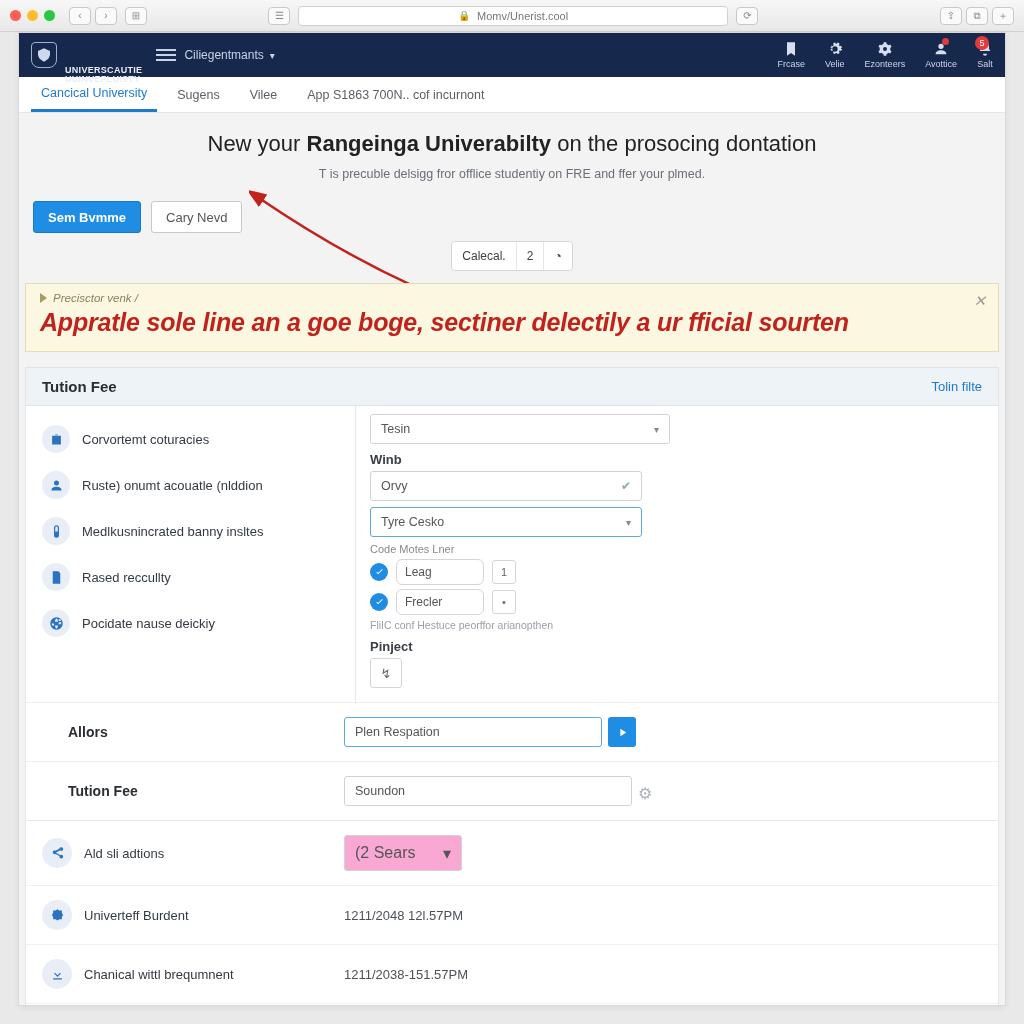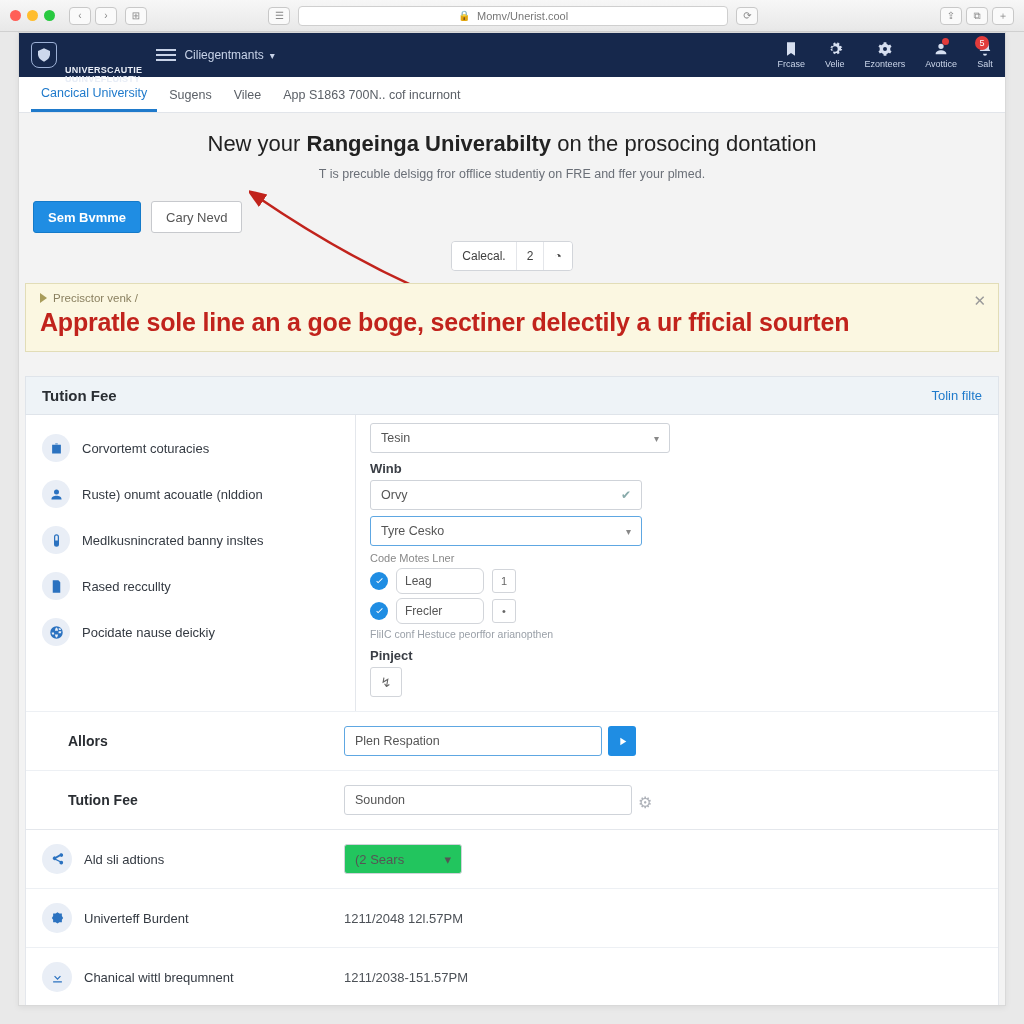--- a/index.html
+++ b/index.html
@@ -23,38 +23,38 @@
   .menu-ico span{height:2px;background:#c8d3e8;display:block}
   .banner-dd { font-size:12px; color:#c8d3e8; display:flex; align-items:center; gap:6px; cursor:pointer; }
   .banner-dd .chev{font-size:10px}
   .banner-spacer{flex:1}
   .hdr-icons { display:flex; gap:20px; align-items:center; }
   .hdr-item { display:flex; flex-direction:column; align-items:center; gap:2px; font-size:9px; color:#cbd6ea; cursor:pointer; position:relative; }
   .hdr-item svg{width:16px;height:16px;fill:#d6dff0}
   .badge-dot{position:absolute;top:-3px;right:8px;width:7px;height:7px;border-radius:50%;background:#e23b3b}
   .badge-num{position:absolute;top:-5px;right:4px;min-width:14px;height:14px;border-radius:7px;background:#e23b3b;color:#fff;font-size:9px;display:flex;align-items:center;justify-content:center}
   
-  .subnav { background:#fff; border-bottom:1px solid #e2e5ea; height:36px; display:flex; align-items:stretch; padding:0 12px; gap:2px; }
+  .subnav { background:#fff; border-bottom:1px solid #e2e5ea; height:36px; display:flex; align-items:stretch; padding:0 12px; gap:10px; }
   .subtab { padding:0 10px; display:flex; align-items:center; font-size:12.5px; color:#5b6067; cursor:pointer; }
   .subtab.active { color:#1f7acb; border-bottom:3px solid #1f7acb; font-weight:500; }
   
   .hero { text-align:center; padding:18px 0 10px; position:relative; }
   .hero h1 { font-size:22px; font-weight:400; color:#222; }
   .hero h1 strong{font-weight:700}
   .hero p { font-size:12.5px; color:#6a6f77; margin-top:10px; }
   .action-row { padding:10px 0 10px 14px; display:flex; gap:10px; align-items:center; }
   .btn { height:32px; padding:0 14px; border-radius:3px; font-size:13px; cursor:pointer; display:inline-flex; align-items:center; }
   .btn-primary { background:#1f8de3; color:#fff; border:1px solid #147ac9; font-weight:600; }
   .btn-secondary { background:#fff; color:#555; border:1px solid #c7c9cd; }
   .calecal { display:flex; justify-content:center; margin-top:-2px; margin-bottom:12px; }
   .calecal-inner { display:flex; border:1px solid #d2d5da; border-radius:4px; overflow:hidden; }
   .calecal-inner > * { height:28px; display:flex; align-items:center; padding:0 10px; font-size:12px; color:#404040; background:#fff; border-left:1px solid #e4e6ea; }
   .calecal-inner > *:first-child{border-left:none}
   
-  .alert { margin:0 6px 24px; border:1px solid #e2ddb7; background:#fbf7e1; padding:8px 14px 14px; position:relative; }
+  .alert { margin:0 6px 15px; border:1px solid #e2ddb7; background:#fbf7e1; padding:8px 14px 14px; position:relative;font-style:italic; }
   .alert .crumb { font-size:11.5px; color:#8a8060; display:flex; align-items:center; gap:6px; }
   .alert .tri{width:0;height:0;border-top:5px solid transparent;border-bottom:5px solid transparent;border-left:7px solid #a89c5a}
   .alert h2 { font-size:25px; font-weight:700; color:#c1231c; margin-top:4px; letter-spacing:-.2px; }
   .alert .x{position:absolute;top:8px;right:12px;color:#9a9a9a;font-size:15px;cursor:pointer}
   .arrow { position:absolute; left:230px; top:150px; width:250px; height:140px; pointer-events:none; }
   
   .panel { margin:0 6px; background:#fff; }
   .panel-hdr { background:#eef3f7; border:1px solid #dfe4ea; padding:10px 16px; display:flex; justify-content:space-between; align-items:center; }
   .panel-hdr h3{font-size:15px;font-weight:700;color:#2a2e33}
   .panel-hdr a{font-size:13px;color:#1f7acb;text-decoration:none}
@@ -82,21 +82,21 @@
   .btn-sq{width:28px;height:30px;background:#1f8de3;border-radius:3px;display:flex;align-items:center;justify-content:center}
   .btn-sq svg{width:13px;height:13px;fill:#fff}
   .dim-ico{width:14px;height:14px;color:#aeb2b9}
   .bottom-section{border-top:1px solid #e4e7ec}
   .brow{display:flex;align-items:center;padding:14px 16px;border-top:1px solid #edf0f4;gap:2px}
   .brow:first-child{border-top:none}
   .brow .lbl{width:300px;display:flex;align-items:center;gap:12px;font-size:13px;color:#343a42}
   .brow .val{font-size:13px;color:#4c5157}
   .brow .ico2{width:30px;height:30px;border-radius:50%;background:#e9eef6;display:flex;align-items:center;justify-content:center}
   .brow .ico2 svg{width:15px;height:15px;fill:#2b72c0}
-  .sel-sm{width:118px;height:30px;border:1px solid #cfd3d9;border-radius:3px;padding:0 10px;font-size:13px;color:#555;display:flex;align-items:center;justify-content:space-between;background:#22c55e}
+  .sel-sm{width:118px;height:36px;border:1px solid #cfd3d9;border-radius:3px;padding:0 10px;font-size:16px;color:#555;display:flex;align-items:center;justify-content:space-between;background:#f9a8d4}
   .simple-label{width:300px;padding-left:26px;font-size:14px;font-weight:600;color:#2a2e33}
   .frm-blue { border-color:#5ea7e2; }
 </style>
 </head>
 <body>
 
 <div class="browser-chrome">
   <div class="traffic">
     <div class="tl red"></div>
     <div class="tl yel"></div>

